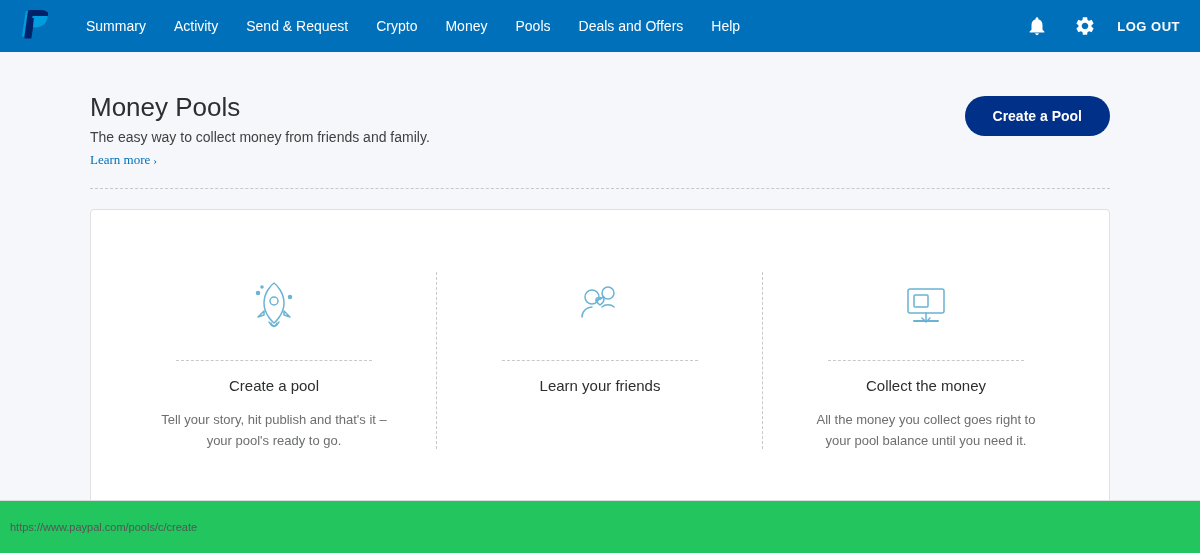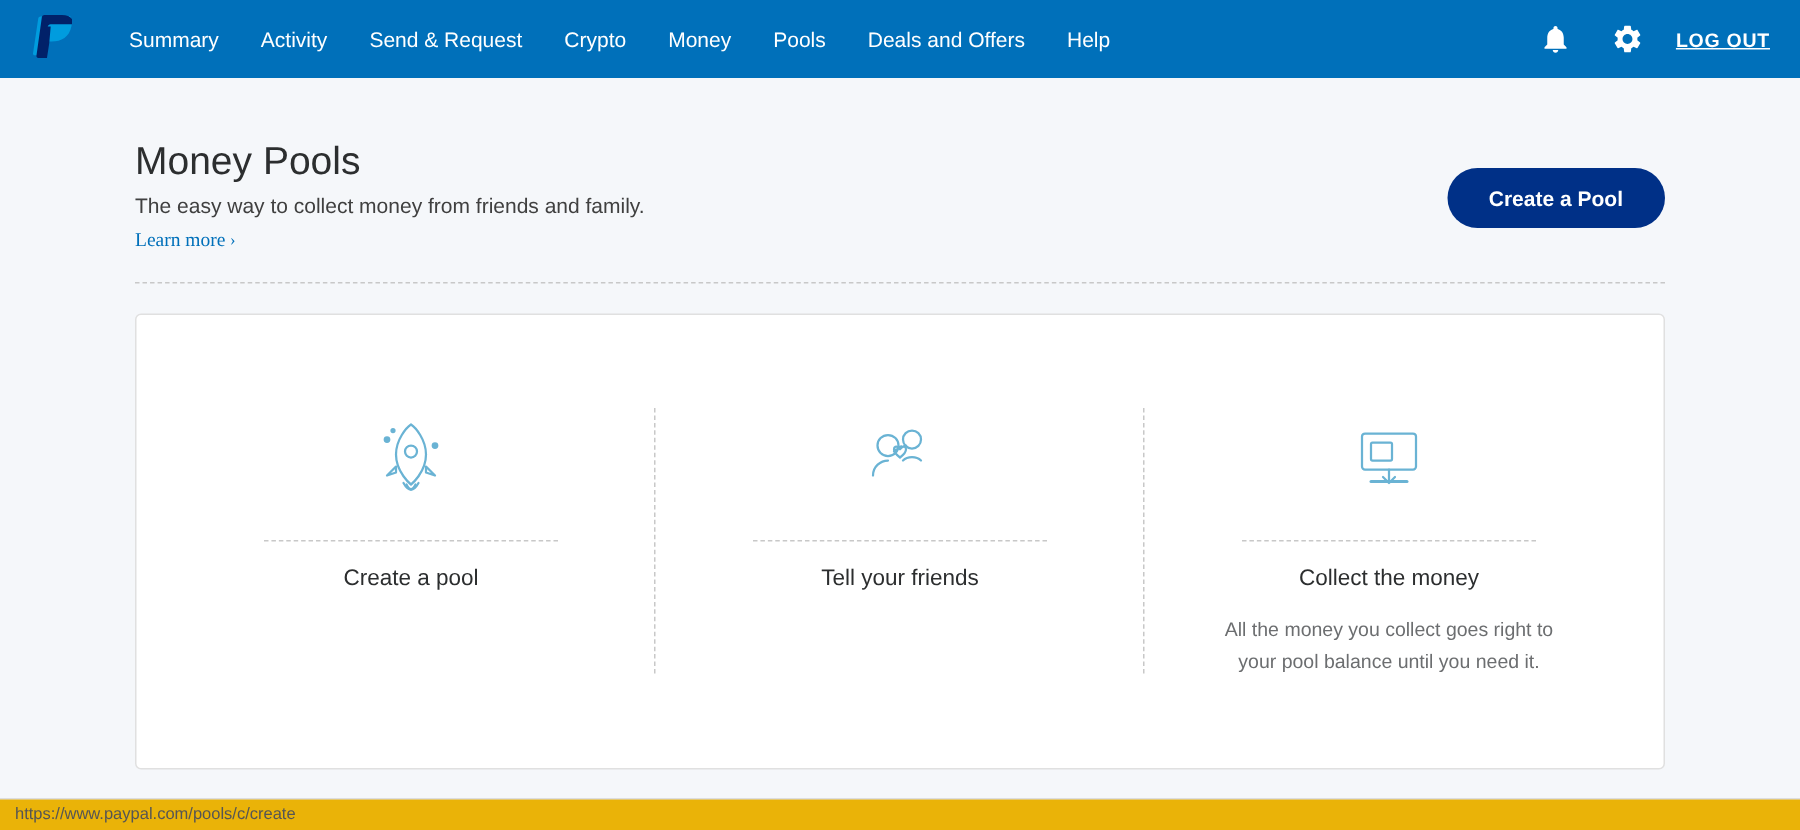--- a/index.html
+++ b/index.html
@@ -72,34 +72,33 @@
     }
     .logout-btn {
       background: none;
       border: none;
       color: #fff;
       font-size: 13px;
       font-weight: 600;
       cursor: pointer;
       letter-spacing: 0.5px;
       text-transform: uppercase;
-      text-decoration: underline;
     }
 
     
     .main-content {
       max-width: 1060px;
       margin: 0 auto;
       padding: 40px 20px 40px;
     }
 
     
     .page-header {
       display: flex;
-      align-items: center;
+      align-items: flex-start;
       justify-content: space-between;
       margin-bottom: 20px;
     }
     .page-header-left h1 {
       font-size: 26px;
       font-weight: 400;
       color: #2c2e2f;
       margin-bottom: 6px;
     }
     .page-header-left p {
@@ -201,22 +200,22 @@
     }
 
     .step-desc {
       font-size: 13px;
       color: #6c6e70;
       line-height: 1.6;
     }
 
     
     .status-bar {
-      background: #eab308;
-      padding: 4px 10px;
+      background: #22c55e;
+      padding: 20px 10px;
       font-size: 11px;
       color: #555;
       border-top: 1px solid #ddd;
       position: fixed;
       bottom: 0;
       left: 0;
       right: 0;
     }
   </style>
 </head>
@@ -292,20 +291,21 @@
               <path d="M25 47 Q30 56 35 47" fill="none"></path>
 
               <circle cx="14" cy="18" r="1.5" fill="#6ab3d4"></circle>
               <circle cx="46" cy="22" r="1.5" fill="#6ab3d4"></circle>
               <circle cx="18" cy="12" r="1" fill="#6ab3d4"></circle>
             </g>
           </svg>
         </div>
         <hr class="step-divider">
         <div class="step-title">Create a pool</div>
+        <div class="step-desc">Tell your story, hit publish and that's it – your pool's ready to go.</div>
       </div>
 
       <div class="step">
         <div class="step-icon">
           <svg viewBox="0 0 60 60" fill="none" xmlns="http://www.w3.org/2000/svg">
             <g stroke="#6ab3d4" stroke-width="1.5" stroke-linecap="round" stroke-linejoin="round" fill="none">
 
               <circle cx="22" cy="22" r="7"></circle>
 
               <path d="M12 42 C12 36 17 32 22 32"></path>
@@ -314,21 +314,21 @@
 
               <path d="M32 32 C35 29 41 29 44 32"></path>
 
               <path d="M26 26 Q30 22 34 22" stroke-dasharray="2,2"></path>
 
               <path d="M30 30 C30 30 26 27 26 24.5 C26 23 27.5 22 29 23.5 L30 24.5 L31 23.5 C32.5 22 34 23 34 24.5 C34 27 30 30 30 30Z"></path>
             </g>
           </svg>
         </div>
         <hr class="step-divider">
-        <div class="step-title">Tell your friends</div>
+        <div class="step-title">Learn your friends</div>
       </div>
 
       <div class="step">
         <div class="step-icon">
           <svg viewBox="0 0 60 60" fill="none" xmlns="http://www.w3.org/2000/svg">
             <g stroke="#6ab3d4" stroke-width="1.5" stroke-linecap="round" stroke-linejoin="round" fill="none">
 
               <rect x="12" y="14" width="36" height="24" rx="2"></rect>
 
               <rect x="18" y="20" width="14" height="12" rx="1"></rect>

